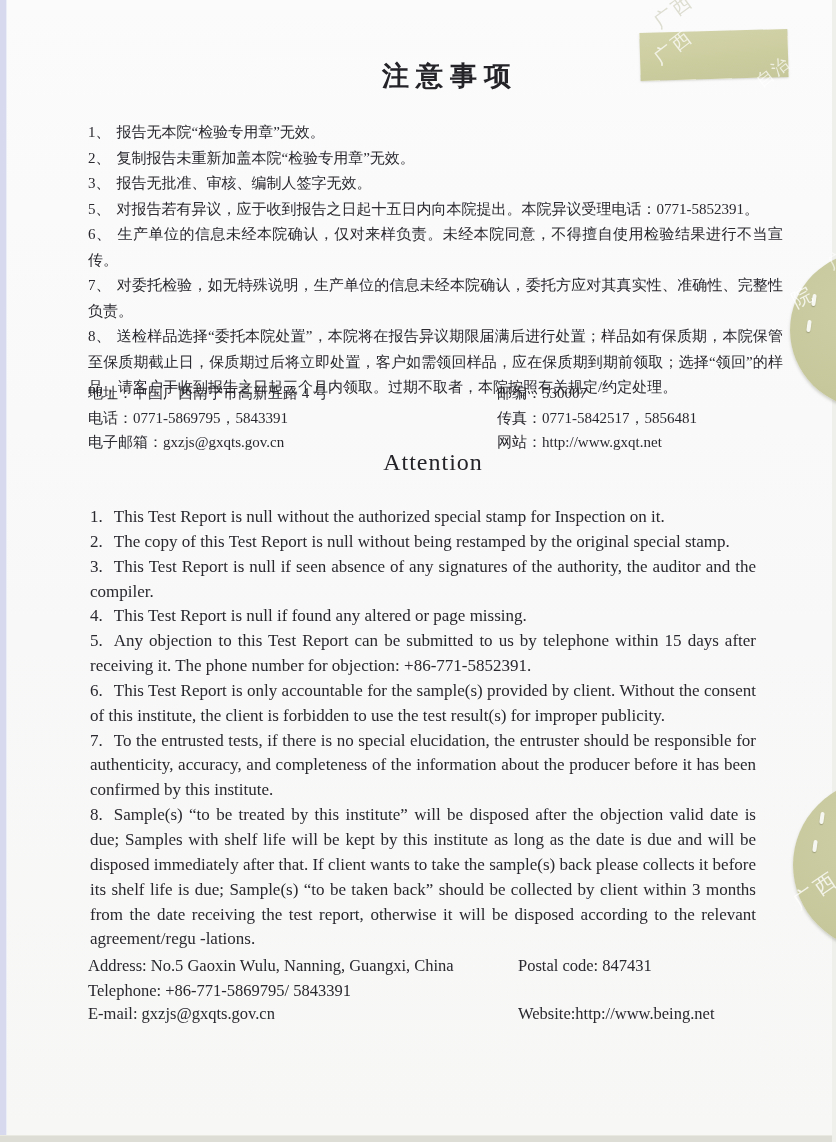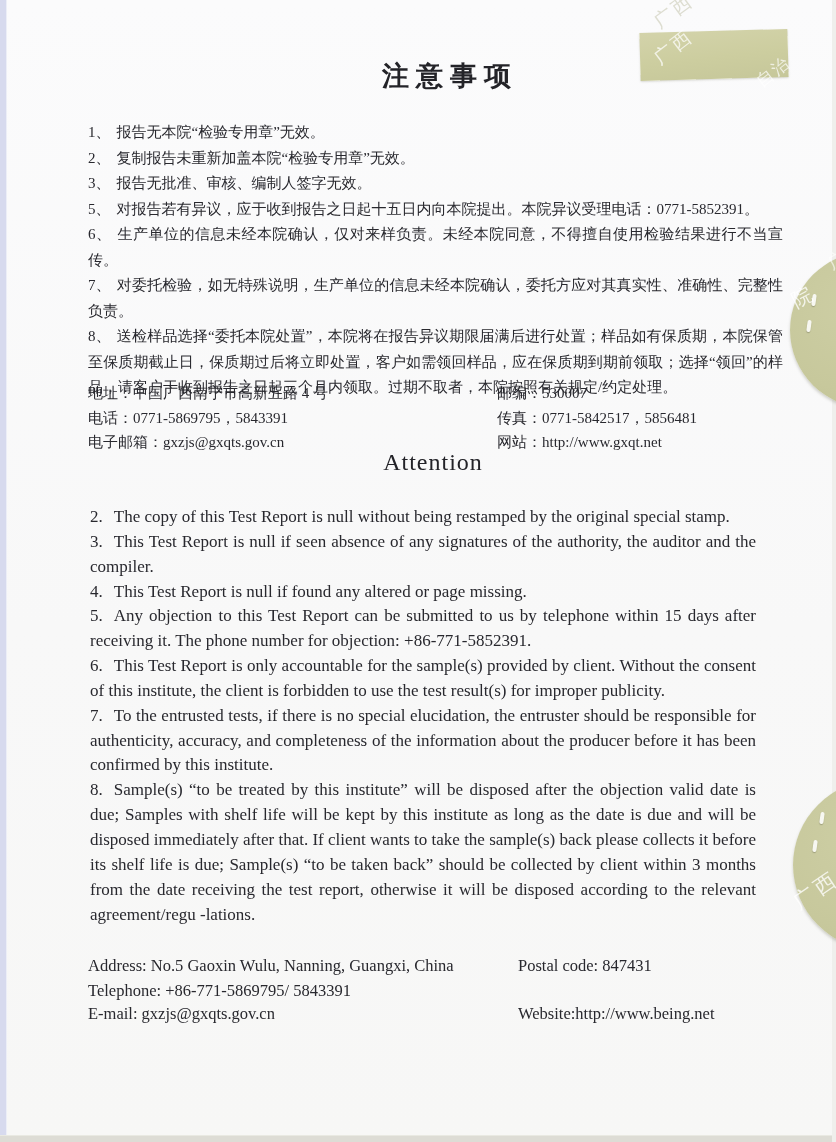--- a/index.html
+++ b/index.html
@@ -137,20 +137,21 @@
     <span class="cell-r">传真：0771-5842517，5856481</span>
   </div>
   <div class="row cn-row3">
     <span class="cell-l">电子邮箱：gxzjs@gxqts.gov.cn</span>
     <span class="cell-r">网站：http://www.gxqt.net</span>
   </div>
 
   <h2 class="en-title">Attention</h2>
 
   <div class="en-items">
+    <p><span class="num">1.</span><span>This Test Report is null without the authorized special stamp for Inspection on it.</span></p>
     <p><span class="num">2.</span><span>The copy of this Test Report is null without being restamped by the original special stamp.</span></p>
     <p><span class="num">3.</span><span>This Test Report is null if seen absence of any signatures of the authority, the auditor and the compiler.</span></p>
     <p><span class="num">4.</span><span>This Test Report is null if found any altered or page missing.</span></p>
     <p><span class="num">5.</span><span>Any objection to this Test Report can be submitted to us by telephone within 15 days after receiving it. The phone number for objection: +86-771-5852391.</span></p>
     <p><span class="num">6.</span><span>This Test Report is only accountable for the sample(s) provided by client. Without the consent of this institute, the client is forbidden to use the test result(s) for improper publicity.</span></p>
     <p><span class="num">7.</span><span>To the entrusted tests, if there is no special elucidation, the entruster should be responsible for authenticity, accuracy, and completeness of the information about the producer before it has been confirmed by this institute.</span></p>
     <p><span class="num">8.</span><span>Sample(s) “to be treated by this institute” will be disposed after the objection valid date is due; Samples with shelf life will be kept by this institute as long as the date is due and will be disposed immediately after that. If client wants to take the sample(s) back please collects it before its shelf life is due; Sample(s) “to be taken back” should be collected by client within 3 months from the date receiving the test report, otherwise it will be disposed according to the relevant agreement/regu -lations.</span></p>
   </div>
 
   <div class="row en-row en-row1">

